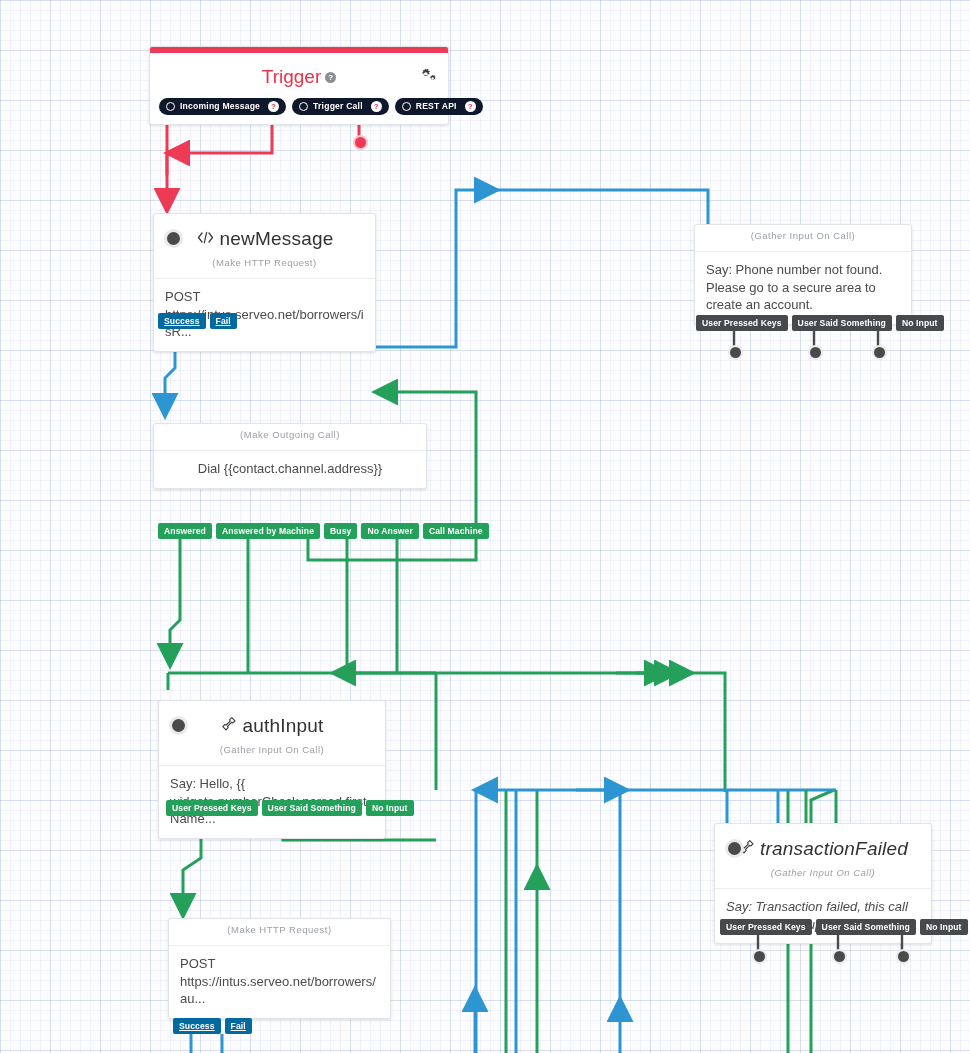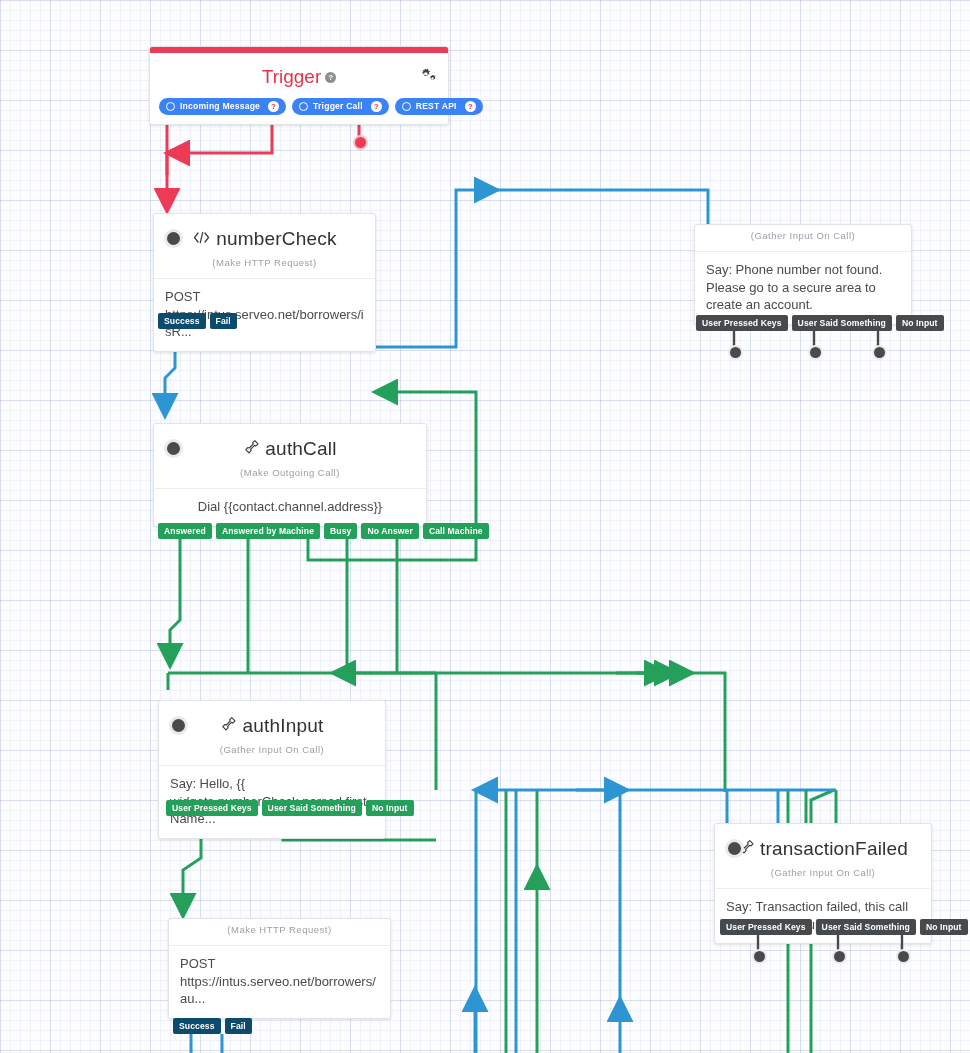--- a/index.html
+++ b/index.html
@@ -59,37 +59,37 @@
   }
   .qmark{
     display:inline-block;width:11px;height:11px;border-radius:50%;
     background:#8b8f94;color:#fff;font-size:8px;line-height:11px;text-align:center;
     vertical-align:middle;margin-left:4px;font-weight:bold;
   }
   .qmark.on-red{background:#fff;color:#e8334a;}
   .gear{position:absolute;right:11px;top:14px;}
   .pill-row{display:flex;gap:6px;padding:0 9px 9px 9px;}
   .pill{
-    background:#3b82f6;color:#fff;border-radius:11px;height:17px;line-height:17px;
+    background:#0f172a;color:#fff;border-radius:11px;height:17px;line-height:17px;
     font-size:8.6px;font-weight:bold;padding:0 7px;display:flex;align-items:center;
     letter-spacing:.2px;white-space:nowrap;
   }
   .pill .ring{
     width:7px;height:7px;border:1.4px solid #fff;border-radius:50%;
     margin-right:5px;display:inline-block;
   }
   .pill .lbl{margin-right:4px;}
 
   
   .outs{position:absolute;display:flex;gap:4px;}
   .out{
     color:#fff;font-size:8.6px;font-weight:bold;height:16px;line-height:16px;
     padding:0 6px;border-radius:2px;white-space:nowrap;letter-spacing:.1px;
   }
-  .out.blue{background:#0c4a6e;}
+  .out.blue{background:#0369a1;text-decoration:underline;}
   .out.green{background:#24a05a;}
   .out.gray{background:#464a4d;}
 
   .endcap{position:absolute;width:11px;height:11px;border-radius:50%;
     background:#4a4a4a;border:2px solid #e9eaec;}
   .endcap.red{background:#ed3a55;border-color:#f9c3cb;}
 </style>
 </head>
 <body>
 
@@ -210,21 +210,21 @@
     <div class="node-head">
       <span class="node-dot"></span>
       <span class="node-ico">
         <svg width="19" height="15" viewBox="0 0 19 15">
             <g fill="none" stroke="#3d4044" stroke-width="1.3" stroke-linecap="round" stroke-linejoin="round">
               <path d="M6 3 L2.5 7.5 L6 12"></path>
               <path d="M13 3 L16.5 7.5 L13 12"></path>
               <path d="M10.7 2.3 L8.3 12.7"></path>
             </g>
           </svg>
-      </span><span class="node-title">numberCheck</span>
+      </span><span class="node-title">newMessage</span>
     </div>
     <div class="node-sub">(Make HTTP Request)</div>
     <div class="node-body">
       <span class="ln">POST</span>
       <span class="ln">https://intus.serveo.net/borrowers/isR...</span>
     </div>
   </div>
   <div class="outs" style="left:142px;top:313px;">
     <span class="out blue">Success</span>
     <span class="out blue">Fail</span>
@@ -244,30 +244,20 @@
       <path d="M48,0 L48,18"></path>
         <path d="M128,0 L128,18"></path>
         <path d="M192,0 L192,18"></path>
     </g>
   </svg>
   <div class="endcap" style="left:712px;top:345px;"></div>
   <div class="endcap" style="left:792px;top:345px;"></div>
   <div class="endcap" style="left:856px;top:345px;"></div>
 
   <div class="node" style="left:137px;top:423px;width:274px;">
-    <div class="node-head">
-      <span class="node-dot"></span>
-      <span class="node-ico">
-        <svg width="17" height="16" viewBox="0 0 17 16">
-            <g fill="none" stroke="#3d4044" stroke-width="1.2" stroke-linejoin="round">
-              <path d="M11.8 1.6l3.2 3.2-2.1 2.1-1.4-.5-3.9 3.9.5 1.4-2.1 2.1-3.2-3.2 2.1-2.1 1.4.5 3.9-3.9-.5-1.4z"></path>
-            </g>
-          </svg>
-      </span><span class="node-title">authCall</span>
-    </div>
     <div class="node-sub">(Make Outgoing Call)</div>
     <div class="node-body center">Dial {{contact.channel.address}}</div>
   </div>
   <div class="outs" style="left:142px;top:523px;">
     <span class="out green">Answered</span>
     <span class="out green">Answered by Machine</span>
     <span class="out green">Busy</span>
     <span class="out green">No Answer</span>
     <span class="out green">Call Machine</span>
   </div>
@@ -288,21 +278,21 @@
       <span class="ln">Say: Hello, {{</span>
       <span class="ln">widgets.numberCheck.parsed.firstName...</span>
     </div>
   </div>
   <div class="outs" style="left:150px;top:800px;">
     <span class="out green">User Pressed Keys</span>
     <span class="out green">User Said Something</span>
     <span class="out green">No Input</span>
   </div>
 
-  <div class="node" style="left:698px;top:823px;width:218px;">
+  <div class="node" style="left:698px;top:823px;width:218px;font-style:italic;">
     <div class="node-head">
       <span class="node-dot"></span>
       <span class="node-ico">
         <svg width="17" height="16" viewBox="0 0 17 16">
             <g fill="none" stroke="#3d4044" stroke-width="1.2" stroke-linejoin="round">
               <path d="M11.8 1.6l3.2 3.2-2.1 2.1-1.4-.5-3.9 3.9.5 1.4-2.1 2.1-3.2-3.2 2.1-2.1 1.4.5 3.9-3.9-.5-1.4z"></path>
             </g>
           </svg>
       </span><span class="node-title">transactionFailed</span>
     </div>

